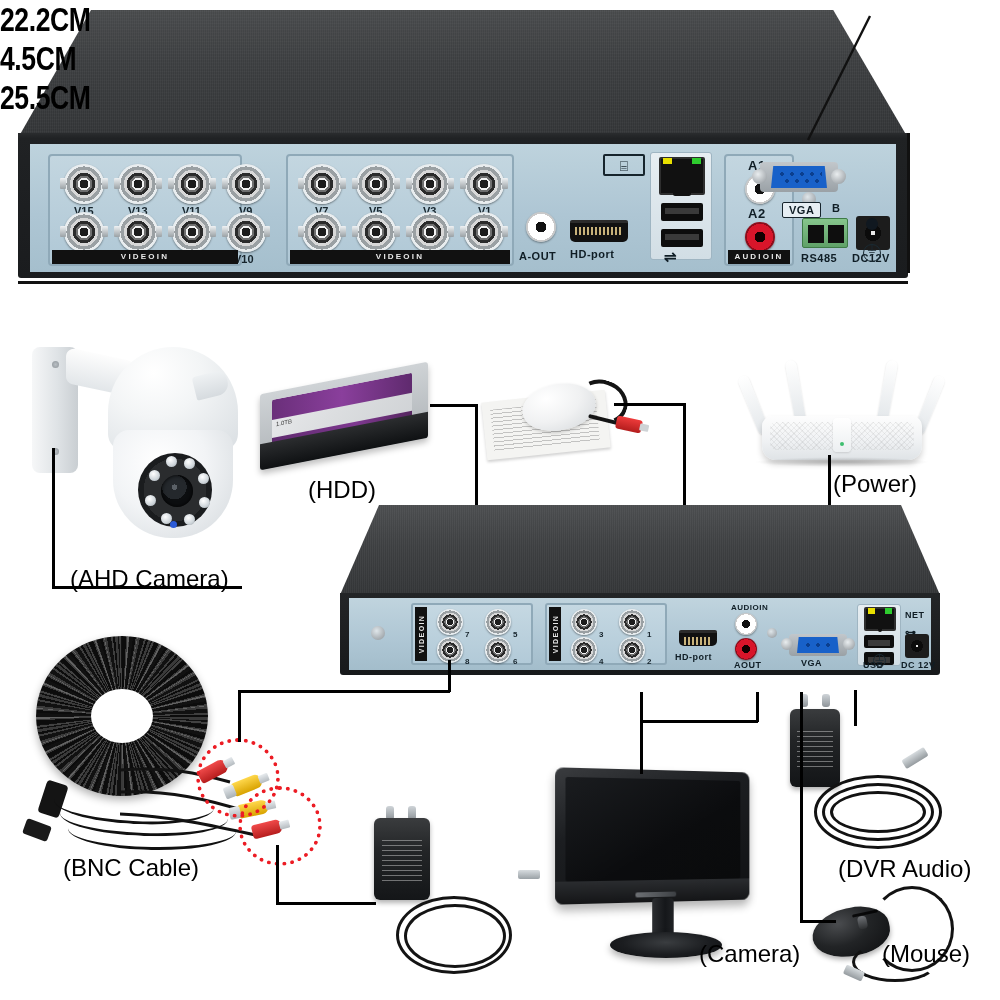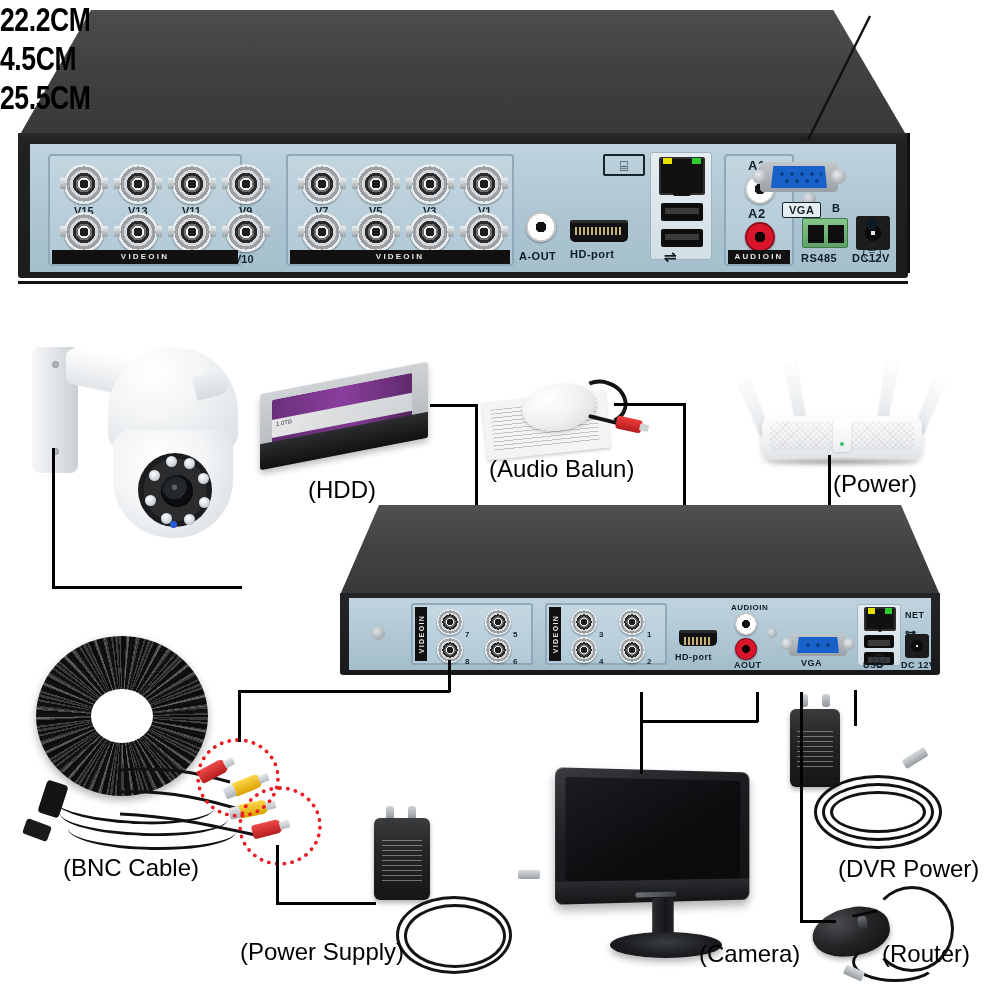--- a/index.html
+++ b/index.html
@@ -734,20 +734,21 @@
     <div class="irled" style="left:180px; top:148px;"></div>
     <div class="irled" style="left:127px; top:170px;"></div>
     <div class="irled" style="left:181px; top:172px;"></div>
     <div class="irled" style="left:143px; top:188px;"></div>
     <div class="irled" style="left:166px; top:189px;"></div>
     <div class="cam-lens"></div>
     <div class="cam-ledblue"></div>
   </div>
   <div class="lead v" style="left:52px; top:448px; height:138px;"></div>
   <div class="lead h" style="left:52px; top:586px; width:190px;"></div>
+  <div class="plabel abs" style="left:70px; top:565px;">(AHD Camera)</div>
 
   <div class="abs" id="hdd">
     <div class="hdd-body">
       <div class="hdd-label">
         <div class="hdd-purple"></div>
         <div class="hdd-purple2"></div>
         <div class="hdd-txt">1.0TB</div>
       </div>
     </div>
     <div class="hdd-side"></div>
@@ -756,21 +757,20 @@
   <div class="lead h" style="left:430px; top:404px; width:48px;"></div>
   <div class="lead v" style="left:475px; top:404px; height:132px;"></div>
 
   <div class="abs" id="balun">
     <div class="balun-paper"></div>
     <div class="balun-pod"></div>
     <div class="balun-wire"></div>
     <div class="balun-wire2"></div>
     <div class="balun-plug"></div>
   </div>
-  <div class="plabel abs" style="left:489px; top:455px;">(Audio Balun)</div>
   <div class="lead h" style="left:614px; top:403px; width:72px;"></div>
   <div class="lead v" style="left:683px; top:403px; height:222px;"></div>
 
   <div class="abs" id="router">
     <div class="rt-ant" style="left:6px;  top:16px; transform:rotate(-22deg);"></div>
     <div class="rt-ant" style="left:48px; top:2px;  transform:rotate(-10deg);"></div>
     <div class="rt-ant" style="left:140px;top:2px;  transform:rotate(10deg);"></div>
     <div class="rt-ant" style="left:182px;top:16px; transform:rotate(22deg);"></div>
     <div class="rt-body"></div>
     <div class="rt-badge"></div>
@@ -884,21 +884,20 @@
 
   <div class="abs" id="psu">
     <div class="psu-pins"></div>
     <div class="psu-body">
       <div class="psu-label"></div>
     </div>
     <div class="psu-cable"></div>
     <div class="psu-cable2"></div>
     <div class="psu-tip"></div>
   </div>
-  <div class="plabel abs" style="left:240px; top:938px;">(Power Supply)</div>
 
   <div class="lead v" style="left:276px; top:845px; height:60px;"></div>
   <div class="lead h" style="left:276px; top:902px; width:100px;"></div>
 
   <div class="abs" id="mon">
     <div class="mon-bezel">
       <div class="mon-screen"></div>
       <div class="mon-chin">
         <div class="mon-brand"></div>
       </div>
@@ -915,29 +914,29 @@
   <div class="abs" id="dvrpwr">
     <div class="dp-pins"></div>
     <div class="dp-body">
       <div class="dp-label"></div>
     </div>
     <div class="dp-coil"></div>
     <div class="dp-coil2"></div>
     <div class="dp-coil3"></div>
     <div class="dp-tip"></div>
   </div>
-  <div class="plabel abs" style="left:838px; top:855px;">(DVR Power)</div>
+  <div class="plabel abs" style="left:838px; top:855px;">(DVR Audio)</div>
   <div class="lead v" style="left:854px; top:690px; height:36px;"></div>
 
   <div class="abs" id="mouse">
     <div class="ms-body"></div>
     <div class="ms-split"></div>
     <div class="ms-wheel"></div>
     <div class="ms-cable"></div>
     <div class="ms-cable2"></div>
     <div class="ms-usb"></div>
   </div>
-  <div class="plabel abs" style="left:882px; top:940px;">(Router)</div>
+  <div class="plabel abs" style="left:882px; top:940px;">(Mouse)</div>
 
   <div class="lead v" style="left:800px; top:692px; height:230px;"></div>
   <div class="lead h" style="left:800px; top:920px; width:36px;"></div>
 
 </div>
 
 </body></html>

